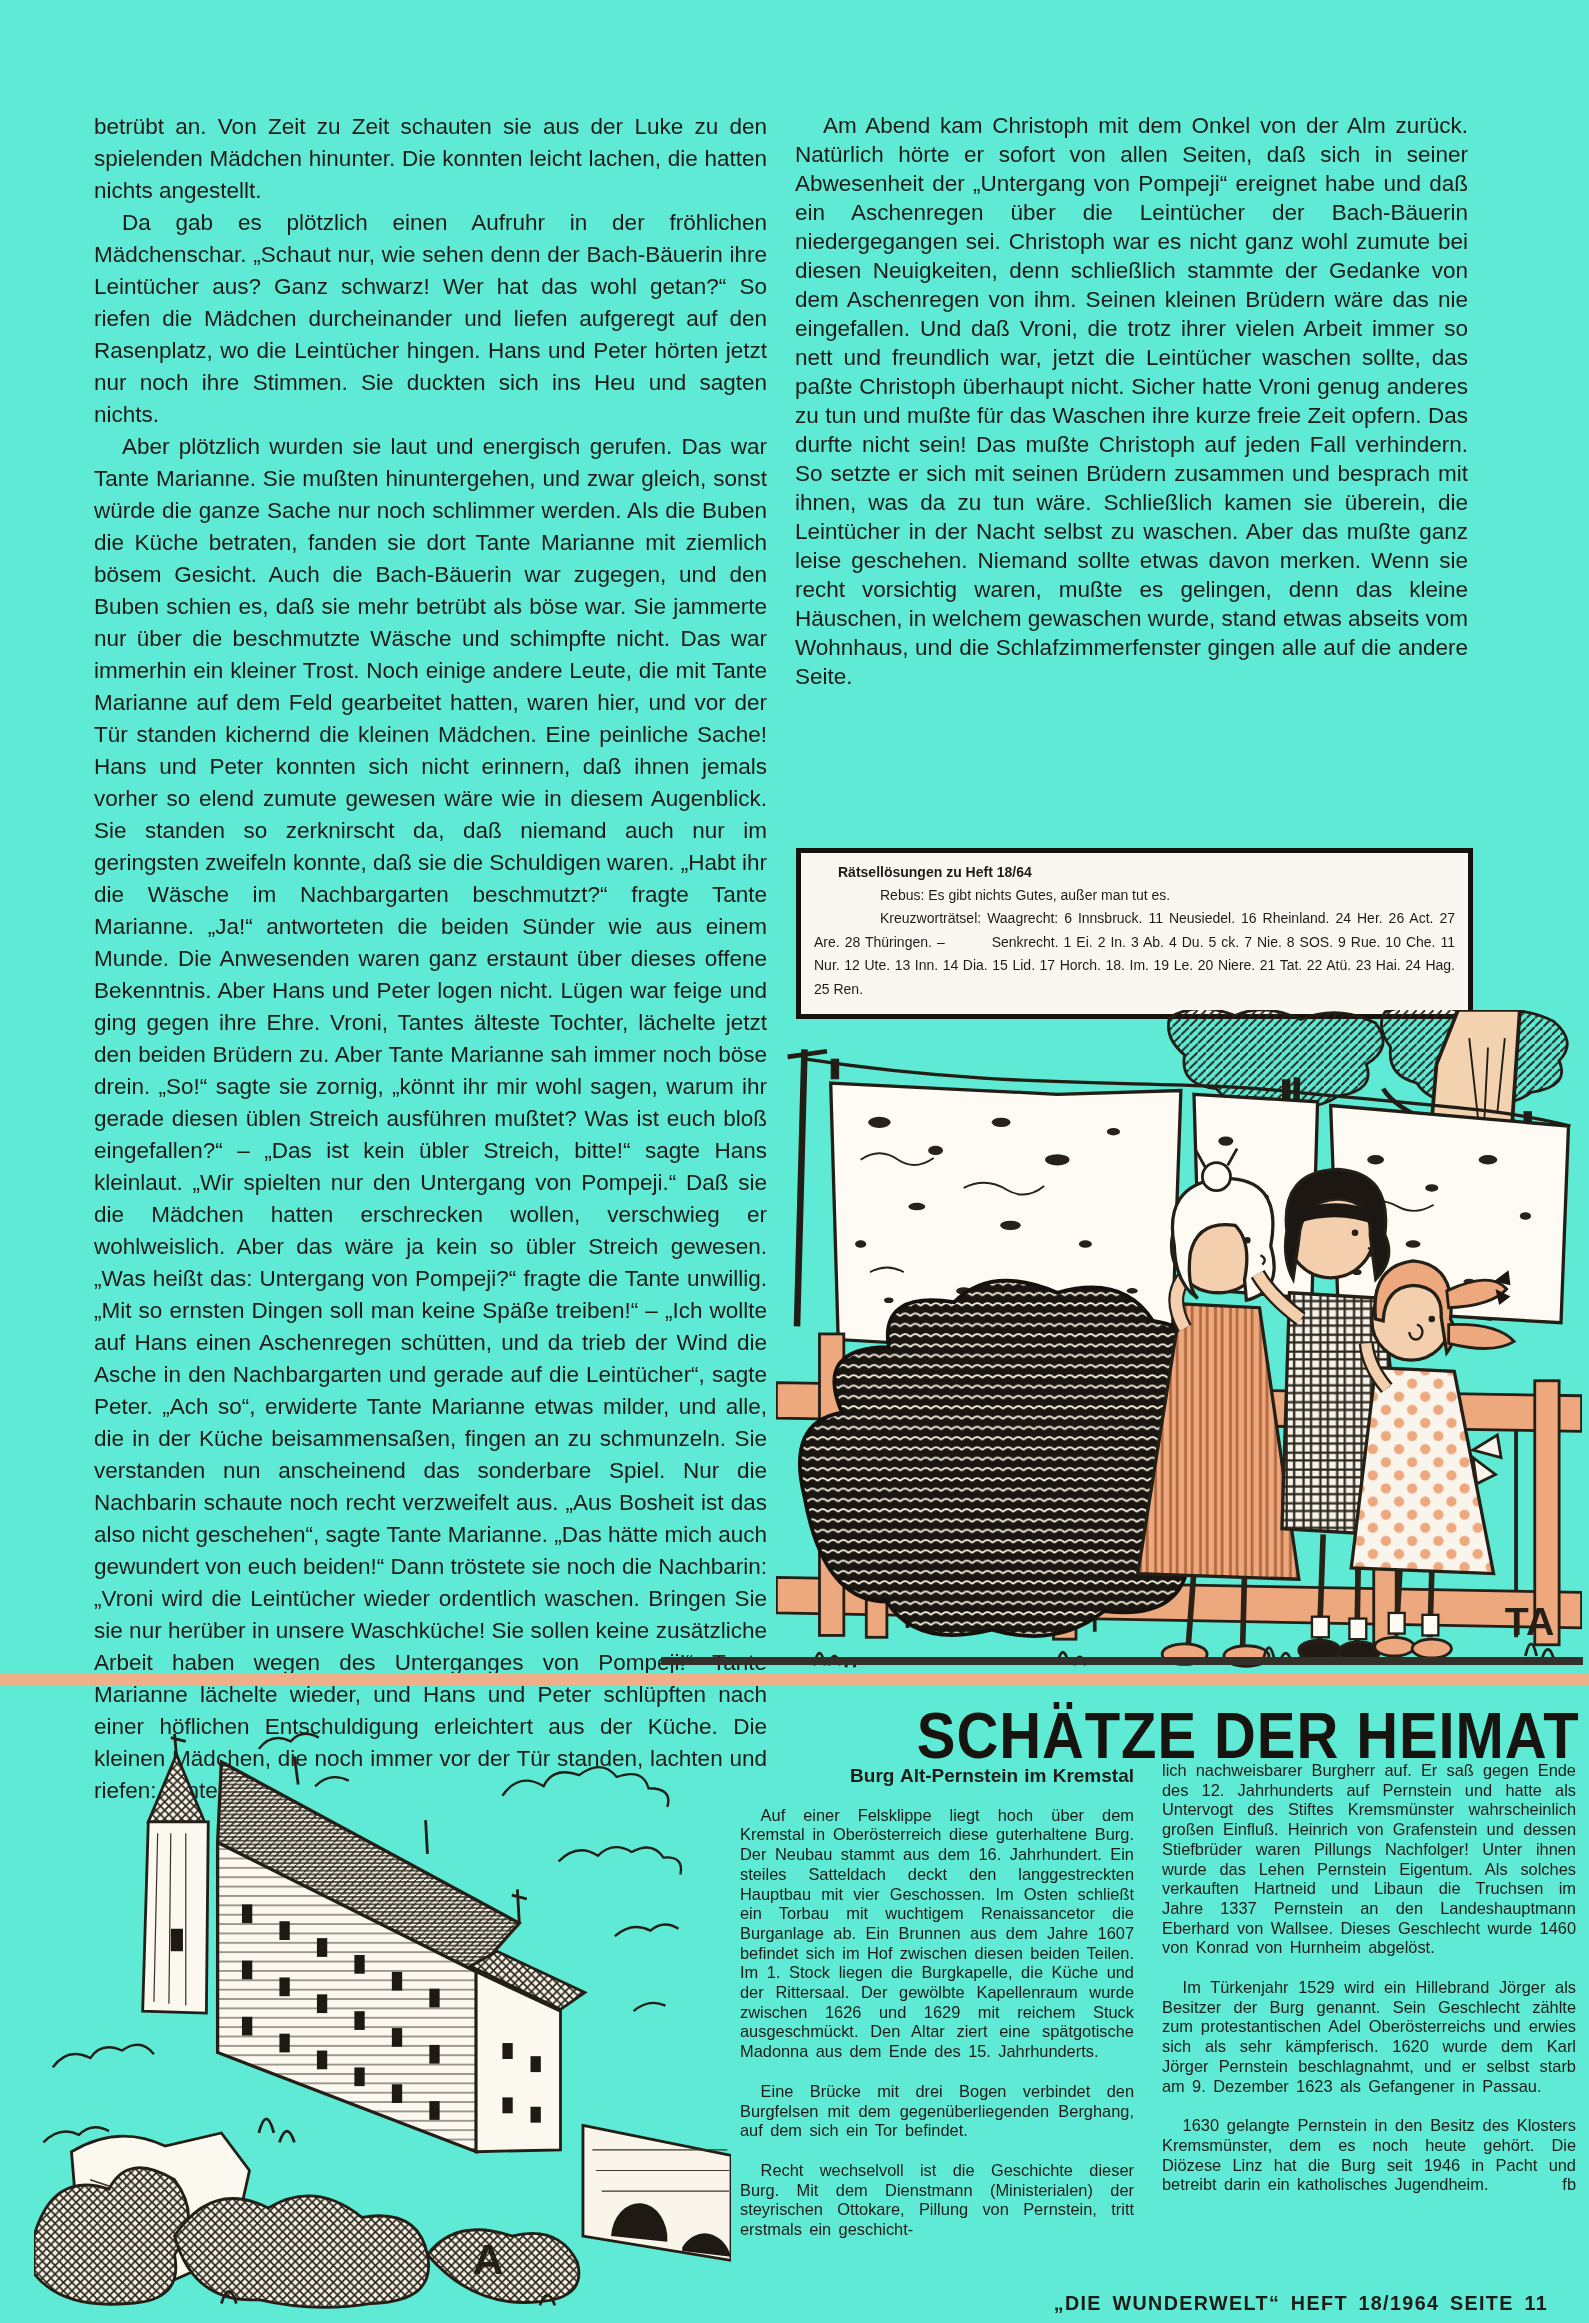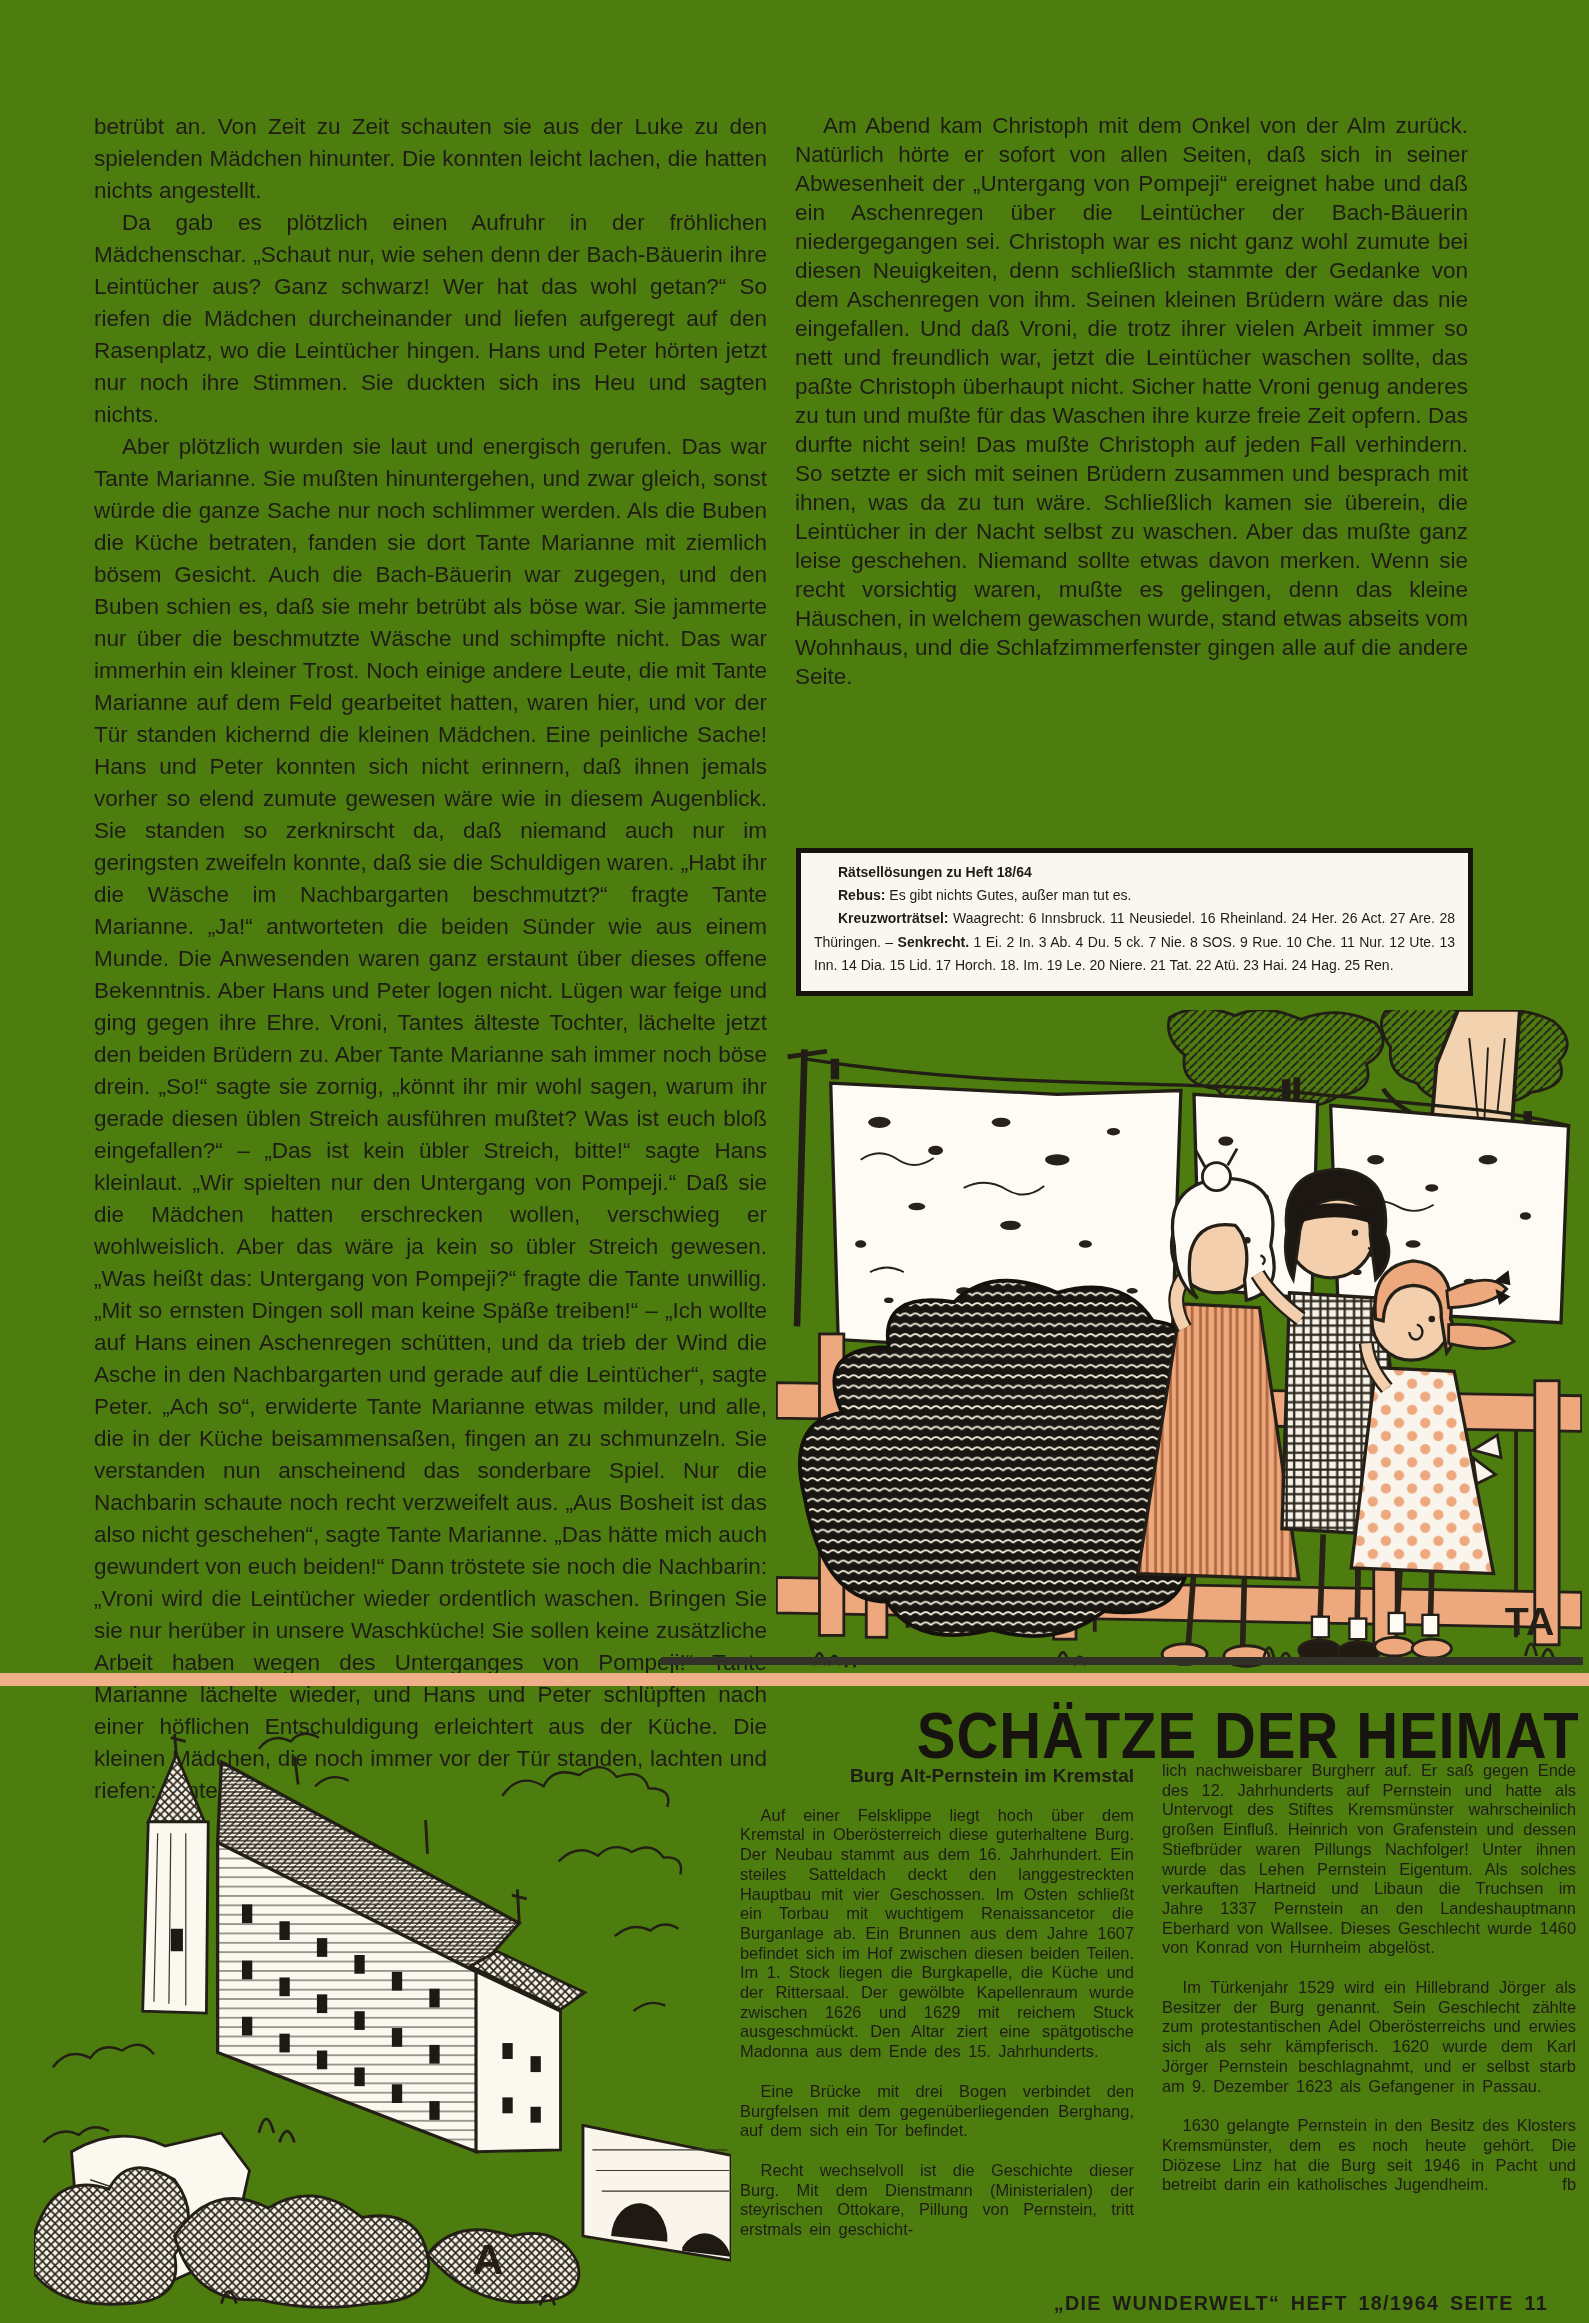--- a/index.html
+++ b/index.html
@@ -1,31 +1,31 @@
 <!DOCTYPE html>
 <html style="font-size:15px"><head>
 <meta charset="utf-8">
 <style>
   html,body{margin:0;padding:0;background:#d9d5cc;}
-  .page{position:relative;width:1589px;height:2324px;background:#4d7c0f;overflow:hidden;
+  .page{position:relative;width:1589px;height:2324px;background:#5eead4;overflow:hidden;
         font-family:"Liberation Sans",sans-serif;color:#1f1c17;margin:0 auto;}
   
   .col{position:absolute;text-align:justify;font-size:22.5px;}
   .col p{margin:0;}
   .col p.ind{text-indent:28px;}
   .col-left{left:94px;top:111px;width:673px;line-height:32px;}
   .col-right{left:795px;top:111px;width:673px;line-height:29px;}
   .continuation{position:absolute;left:795px;top:804px;width:673px;text-align:right;
                 font-size:22.5px;}
   
   .puzzle-box{position:absolute;left:796px;top:848px;width:641px;border:5.6px solid #16130e;
               padding:7.5px 13px 13px 13px;background:#faf7f0;}
   .puzzle-title{text-align:center;font-weight:bold;font-size:19.7px;margin:0 0 5.6px 0;}
   .puzzle-box p{margin:0;font-size:14px;line-height:23.4px;text-align:justify;text-indent:24px;}
-  .puzzle-box .lbl{font-weight:bold;}
+  .puzzle-box .lbl{font-weight:normal;margin-left:42px;}
   
   .rule-dark{position:absolute;left:661px;top:1657px;width:922px;height:7.5px;background:#33302a;}
   .band-orange{position:absolute;left:0;top:1673px;width:1589px;height:13px;background:#efb089;}
   
   .heimat-headline{position:absolute;right:9.4px;top:1698px;width:1031px;text-align:right;
                    font-size:58px;font-weight:bold;letter-spacing:0.9px;color:#17130e;
                    transform:scaleY(1.12);transform-origin:top right;white-space:nowrap;}
   .hcol{position:absolute;text-align:justify;font-size:16.4px;line-height:19.7px;word-spacing:2.8px;}
   .hcol p{margin:0;}
   .hcol p.ind{text-indent:20.6px;margin-top:20px;}

